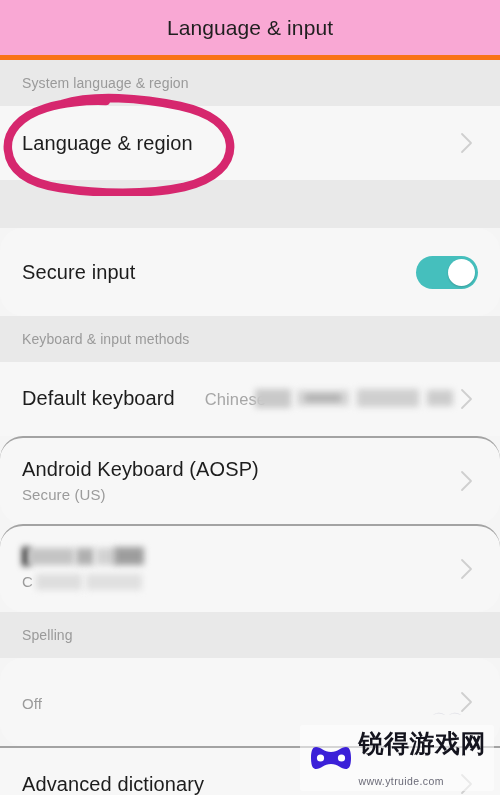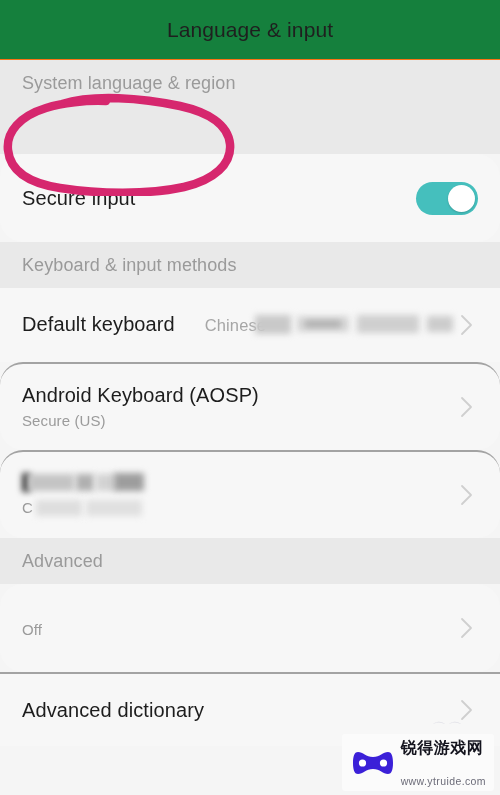--- a/index.html
+++ b/index.html
@@ -20,45 +20,45 @@
     position: relative;
     width: 500px;
     height: 795px;
     background: #f5f5f5;
     overflow: hidden;
   }
 
   
   .titlebar {
     height: 60px;
-    background: #15803d;
+    background: #f9a8d4;
     display: flex;
     align-items: center;
     justify-content: center;
-    border-bottom: 1px solid #f97316;
+    border-bottom: 5px solid #f97316;
     box-sizing: border-box;
   }
   .titlebar .title {
     font-size: 21px;
     color: #1f1f1f;
     letter-spacing: 0.1px;
     font-weight: 400;
   }
 
   
   .section-header {
     background: #e9e9e9;
     height: 46px;
     display: flex;
     align-items: center;
     padding: 0 22px;
     box-sizing: border-box;
   }
   .section-header .section-label {
-    font-size: 18px;
+    font-size: 14px;
     color: #9a9a9a;
     font-weight: 400;
     letter-spacing: 0.1px;
   }
 
   
   .gap-band {
     background: #e9e9e9;
     height: 48px;
   }
@@ -193,21 +193,21 @@
     height: 30px;
     flex: 0 0 auto;
   }
   .wm-logo svg { display: block; }
   .wm-texts {
     display: flex;
     flex-direction: column;
     line-height: 1;
   }
   .wm-cn {
-    font-size: 16px;
+    font-size: 25px;
     font-weight: bold;
     color: #14141e;
     letter-spacing: 0.5px;
     font-family: "DejaVu Sans", sans-serif;
   }
   .wm-url {
     font-size: 10.5px;
     color: #6b6b78;
     margin-top: 20px;
     letter-spacing: 0.4px;
@@ -228,20 +228,30 @@
 <div class="screen">
 
   <div class="titlebar">
     <div class="title">Language &amp; input</div>
   </div>
 
   <div class="section-header">
     <span class="section-label">System language &amp; region</span>
   </div>
 
+  <div class="row row-h1">
+    <div class="row-texts">
+      <div class="row-title">Language &amp; region</div>
+    </div>
+    <div class="chevron">
+      <svg width="14" height="22" viewBox="0 0 14 22" fill="none">
+        <path d="M2 2 L11 11 L2 20" stroke="#cfcfcf" stroke-width="1.8" stroke-linecap="round" stroke-linejoin="round"></path>
+      </svg>
+    </div>
+  </div>
 
   <div class="gap-band"></div>
 
   <div class="row row-h2">
     <div class="row-texts">
       <div class="row-title">Secure input</div>
     </div>
     <div class="toggle">
       <div class="knob"></div>
     </div>
@@ -295,21 +305,21 @@
       <span class="redact" style="left:64px; top:28px; width:56px; height:16px; background:#e0e0e0;"></span>
     </div>
     <div class="chevron">
       <svg width="14" height="22" viewBox="0 0 14 22" fill="none">
         <path d="M2 2 L11 11 L2 20" stroke="#cfcfcf" stroke-width="1.8" stroke-linecap="round" stroke-linejoin="round"></path>
       </svg>
     </div>
   </div>
 
   <div class="section-header">
-    <span class="section-label">Advanced</span>
+    <span class="section-label">Spelling</span>
   </div>
 
   <div class="row row-h2">
     <div class="row-texts">
       <div class="row-sub">Off</div>
     </div>
     <div class="chevron">
       <svg width="14" height="22" viewBox="0 0 14 22" fill="none">
         <path d="M2 2 L11 11 L2 20" stroke="#cfcfcf" stroke-width="1.8" stroke-linecap="round" stroke-linejoin="round"></path>
       </svg>

